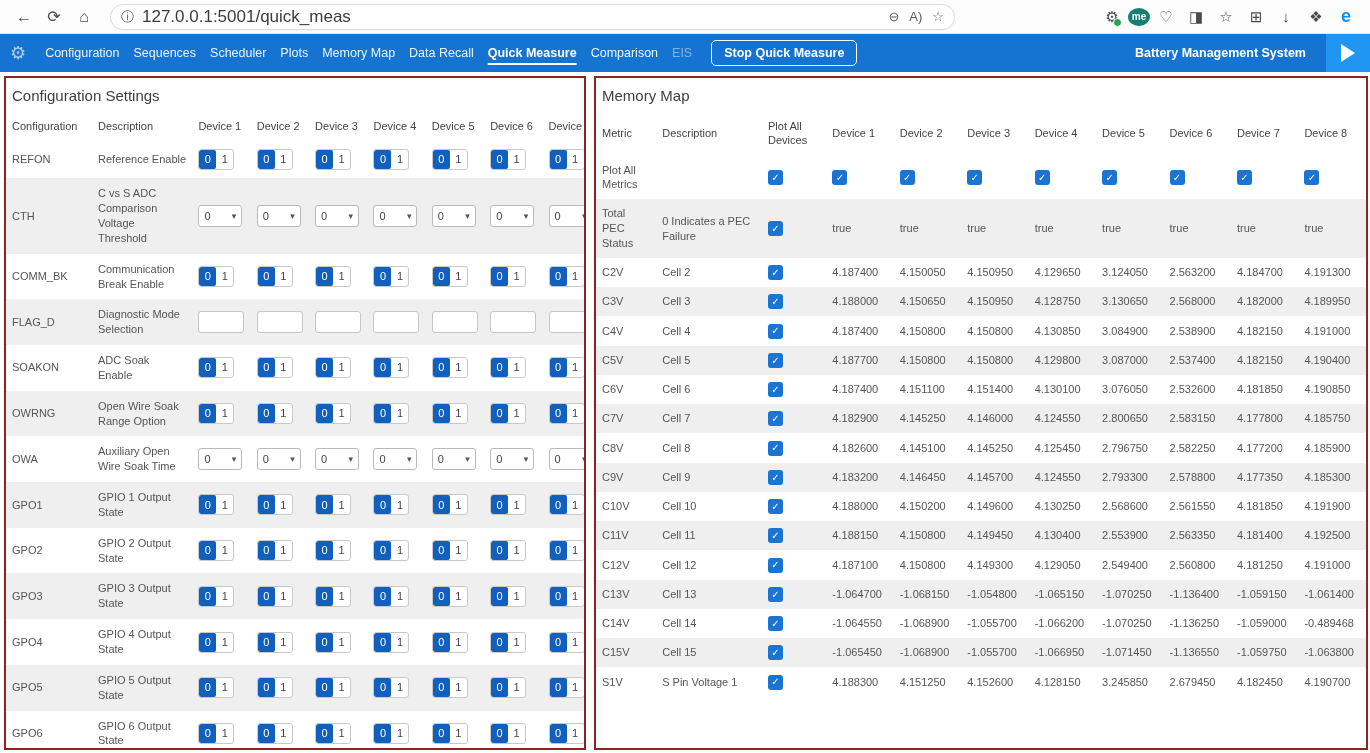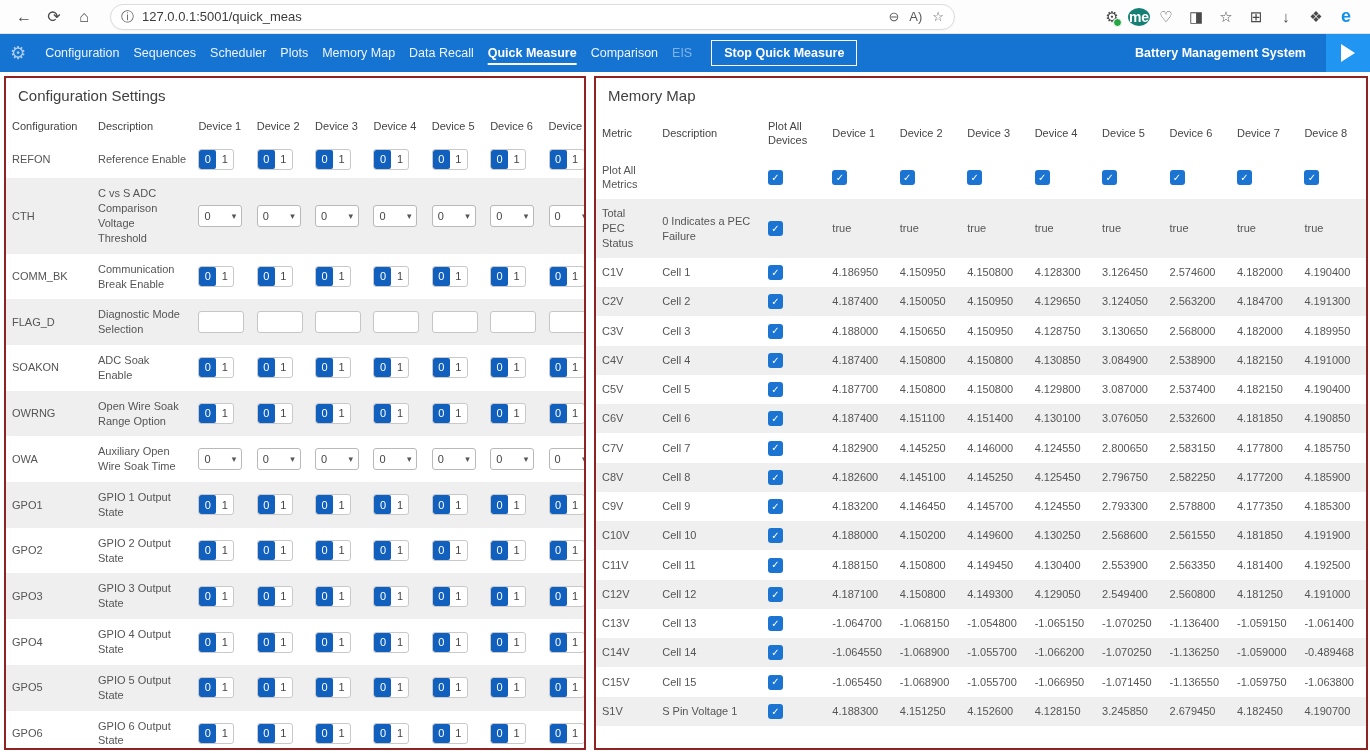--- a/index.html
+++ b/index.html
@@ -8,48 +8,48 @@
   .app { width:1370px; height:753px; overflow:hidden; background:#fff; position:relative; }
 
   
   .browser-bar { height:34px; background:#fdfdfd; border-bottom:1px solid #e3e3e3;
                  display:flex; align-items:center; padding:0 10px; gap:4px; }
   .tool-icon { width:28px; height:28px; display:inline-flex; align-items:center; justify-content:center;
                font-size:16px; color:#4a4a4a; border-radius:4px; cursor:default; position:relative; }
   .addr-bar { flex:0 1 845px; height:26px; background:#fff; border:1px solid #dcdcdc; border-radius:14px;
               display:flex; align-items:center; padding:0 10px; gap:8px; margin:0 8px; box-shadow:0 1px 2px rgba(0,0,0,.04); }
   .addr-icon { font-size:13px; color:#5a5a5a; display:inline-flex; align-items:center; }
-  .addr-url { flex:1; font-size:13px; color:#3c3c3c; white-space:nowrap; overflow:hidden; }
+  .addr-url { flex:1; font-size:17px; color:#3c3c3c; white-space:nowrap; overflow:hidden; }
   .addr-right { display:flex; align-items:center; gap:10px; }
   .right-icons { margin-left:auto; display:flex; align-items:center; gap:2px; }
   .right-icons .tool-icon { font-size:15px; }
   .avatar { width:22px; height:18px; border-radius:50%; background:#157f74; color:#fff;
-            font-size:14px; display:inline-flex; align-items:center; justify-content:center; font-weight:700; }
+            font-size:10px; display:inline-flex; align-items:center; justify-content:center; font-weight:700; }
   .green-dot::after { content:""; position:absolute; right:4px; bottom:4px; width:7px; height:7px;
                       border-radius:50%; background:#27a744; border:1px solid #fff; }
   .edge-glyph { color:#1191e8; font-weight:700; font-size:18px; }
 
   
   .navbar { height:38px; background:#1573d1; display:flex; align-items:center; padding:0 0 0 10px; gap:6px; }
   .nav-gear { color:#a9cdf2; font-size:18px; margin-right:6px; }
   .nav-item { color:rgba(255,255,255,.92); font-size:12.5px; padding:4px 7px; white-space:nowrap; cursor:default; }
   .nav-item.active { font-weight:700; color:#fff; text-decoration:underline; text-underline-offset:6px; text-decoration-thickness:2px; }
   .nav-item.disabled { color:rgba(255,255,255,.45); }
-  .stop-btn { margin-left:6px; border:1px solid #fff; border-radius:0; background:transparent; color:#fff;
+  .stop-btn { margin-left:6px; border:1px solid #fff; border-radius:5px; background:transparent; color:#fff;
               font-size:12.5px; font-weight:700; padding:5px 12px; font-family:inherit; white-space:nowrap; }
   .brand { margin-left:auto; color:#fff; font-size:12.5px; font-weight:700; white-space:nowrap; padding-right:14px; }
   .run-tile { width:44px; height:38px; background:#2095f2; display:flex; align-items:center; justify-content:center; }
   .play-tri { width:0; height:0; border-top:9px solid transparent; border-bottom:9px solid transparent; border-left:14px solid #fff; }
 
   
   .content { display:flex; gap:8px; padding:4px 2px 0 4px; height:678px; background:#fff; }
   .panel { border:2px solid #8d2323; background:#fff; overflow:hidden; height:674px; }
   .panel-left { width:582px; flex:none; }
   .panel-right { flex:1; }
-  .panel-title { font-size:15px; color:#3f3f3f; padding:9px 12px 7px; }
+  .panel-title { font-size:15px; color:#3f3f3f; padding:9px 6px 7px; }
 
   table.data-table { border-collapse:collapse; font-size:11px; color:#555; table-layout:fixed; }
   .data-table th { font-weight:400; color:#444; text-align:left; vertical-align:middle;
                    padding:8px 6px; line-height:1.3; }
   .data-table td { vertical-align:middle; padding:7px 6px; line-height:1.35; }
   .data-table tbody tr:nth-child(even) { background:#efefef; }
 
   
   .cfg-table { width:595px; }
   .cfg-table th:nth-child(1){ width:84px; } .cfg-table th:nth-child(2){ width:98px; }
@@ -604,33 +604,20 @@
               <td class="mm-val">true</td>
               <td class="mm-val">true</td>
               <td class="mm-val">true</td>
               <td class="mm-val">true</td>
               <td class="mm-val">true</td>
               <td class="mm-val">true</td>
               <td class="mm-val">true</td>
               <td class="mm-val">true</td>
             </tr>
             <tr>
-              <td class="mm-metric">C1V</td>
-              <td class="mm-desc">Cell 1</td>
-              <td class="mm-cb"><span class="cb">✓</span></td>
-              <td class="mm-val">4.186950</td>
-              <td class="mm-val">4.150950</td>
-              <td class="mm-val">4.150800</td>
-              <td class="mm-val">4.128300</td>
-              <td class="mm-val">3.126450</td>
-              <td class="mm-val">2.574600</td>
-              <td class="mm-val">4.182000</td>
-              <td class="mm-val">4.190400</td>
-            </tr>
-            <tr>
               <td class="mm-metric">C2V</td>
               <td class="mm-desc">Cell 2</td>
               <td class="mm-cb"><span class="cb">✓</span></td>
               <td class="mm-val">4.187400</td>
               <td class="mm-val">4.150050</td>
               <td class="mm-val">4.150950</td>
               <td class="mm-val">4.129650</td>
               <td class="mm-val">3.124050</td>
               <td class="mm-val">2.563200</td>
               <td class="mm-val">4.184700</td>

